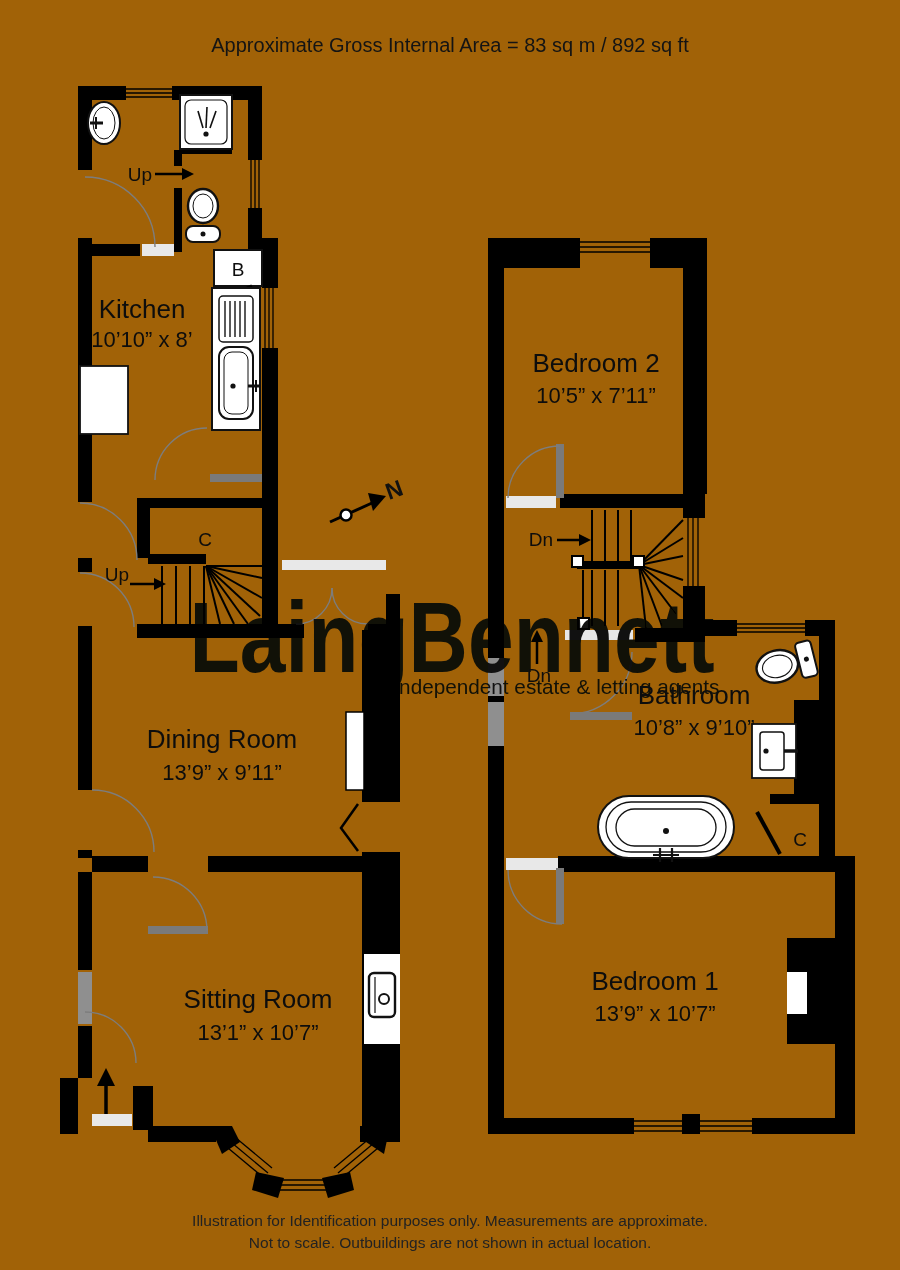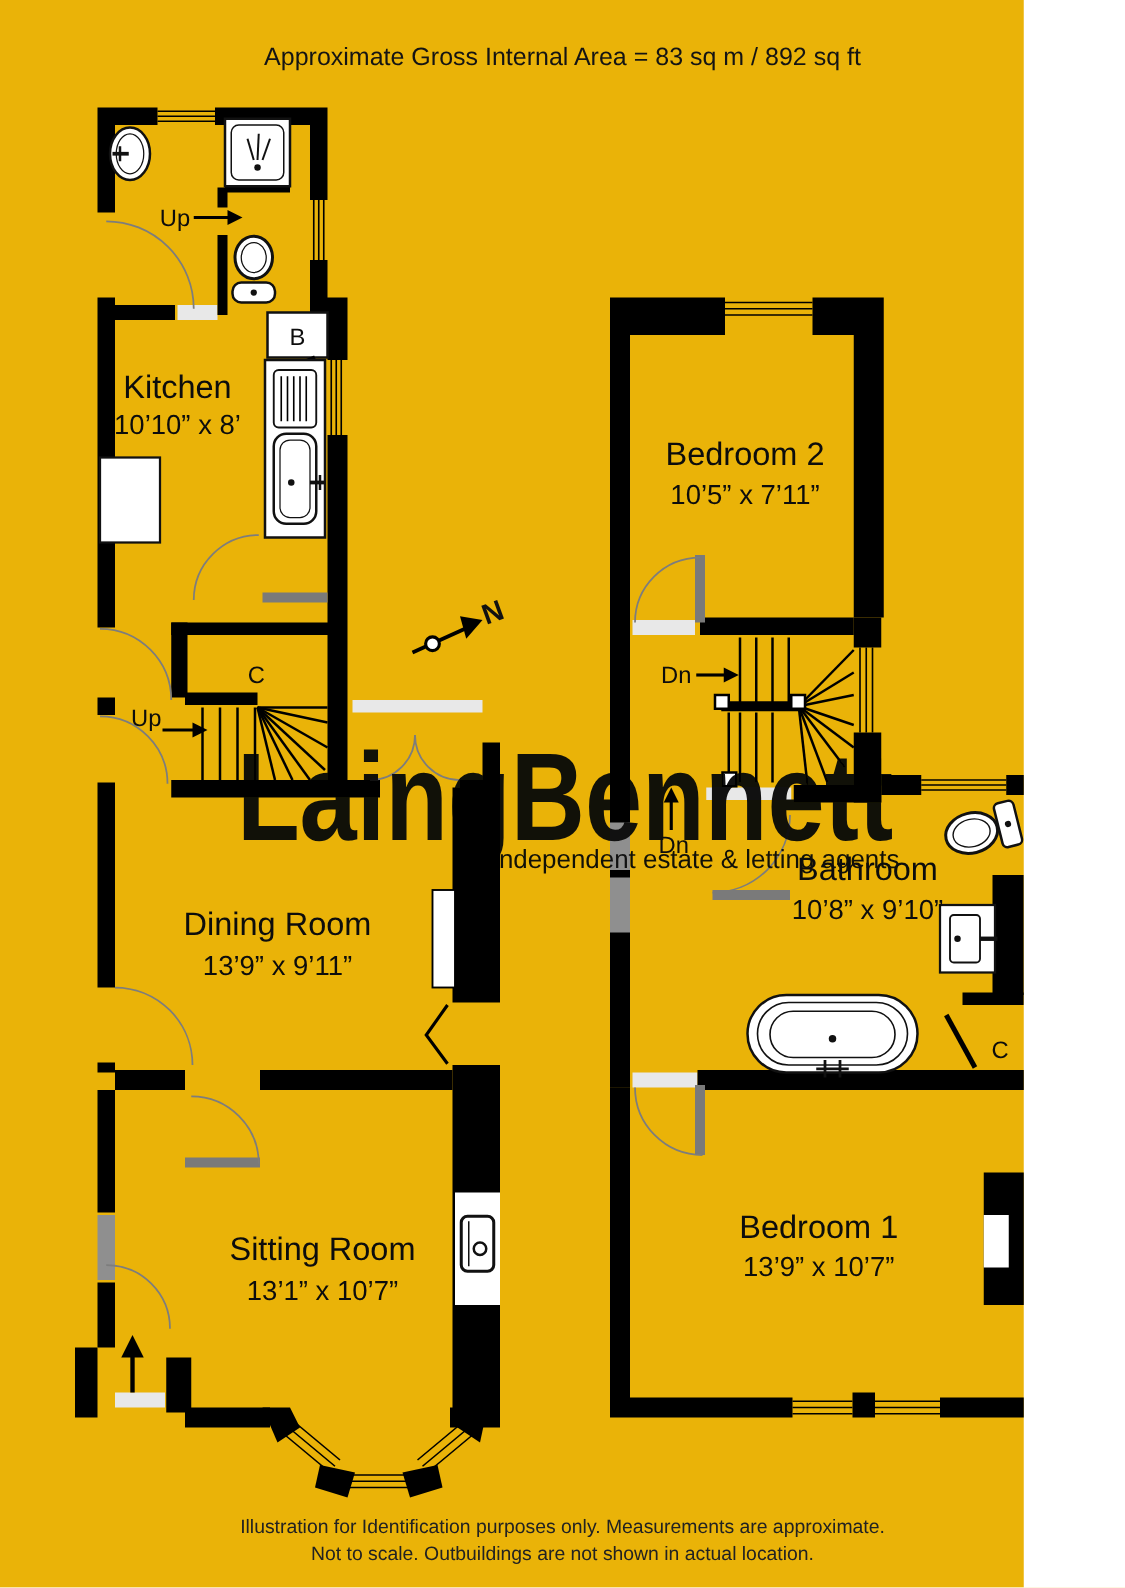--- a/index.html
+++ b/index.html
@@ -1,16 +1,16 @@
 <!DOCTYPE html>
 <html><head>
 <meta charset="utf-8">
 <style>
   html,body{margin:0;padding:0;background:#ffffff;}
-  .canvas{position:relative;width:819px;height:1270px;background:#eab308;overflow:hidden;
+  .canvas{position:relative;width:900px;height:1270px;background:#a16207;overflow:hidden;
           font-family:"Liberation Sans", sans-serif;}
   svg{display:block;}
   text{font-family:"Liberation Sans", sans-serif;fill:#111;}
   .room-name{font-size:26px;fill:#0d0d0d;}
   .room-dims{font-size:22px;fill:#0d0d0d;}
   .small-label{font-size:19px;fill:#0d0d0d;}
   .title-text{font-size:20px;fill:#141414;}
   .footer-text{font-size:15.5px;fill:#222;}
   .wall{fill:#000;}
   .fix{fill:#fff;stroke:#111;}

